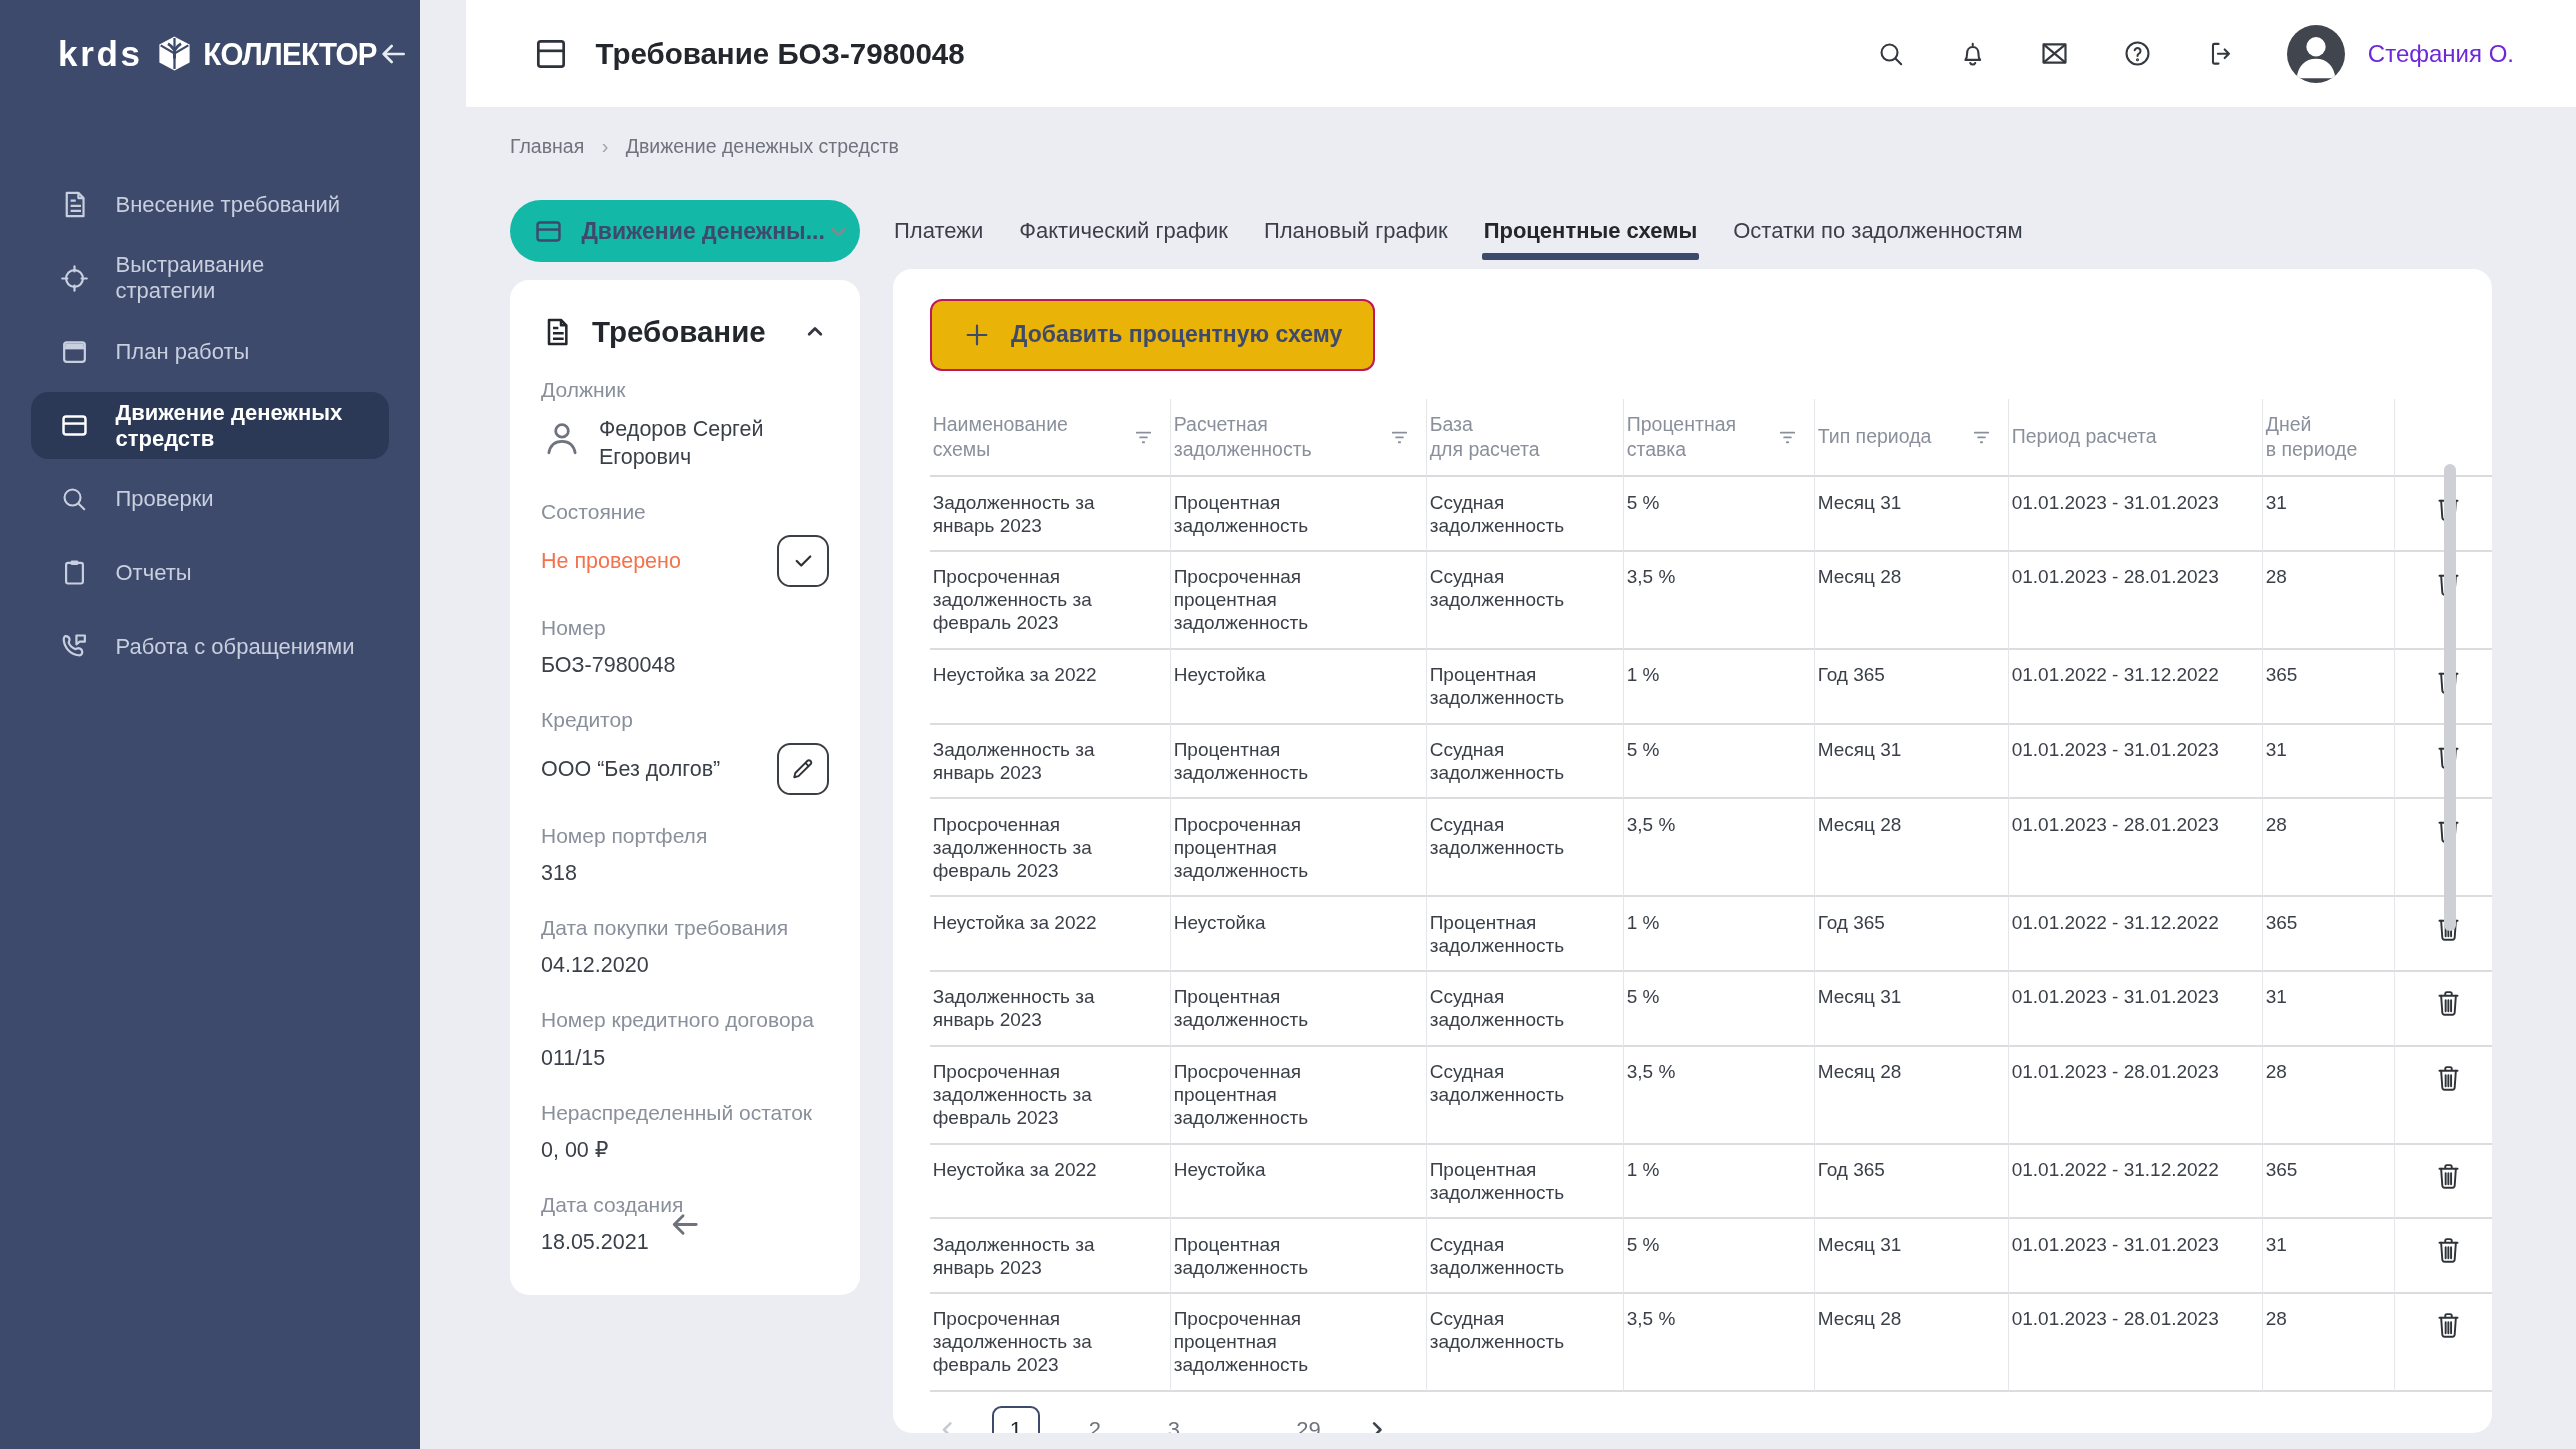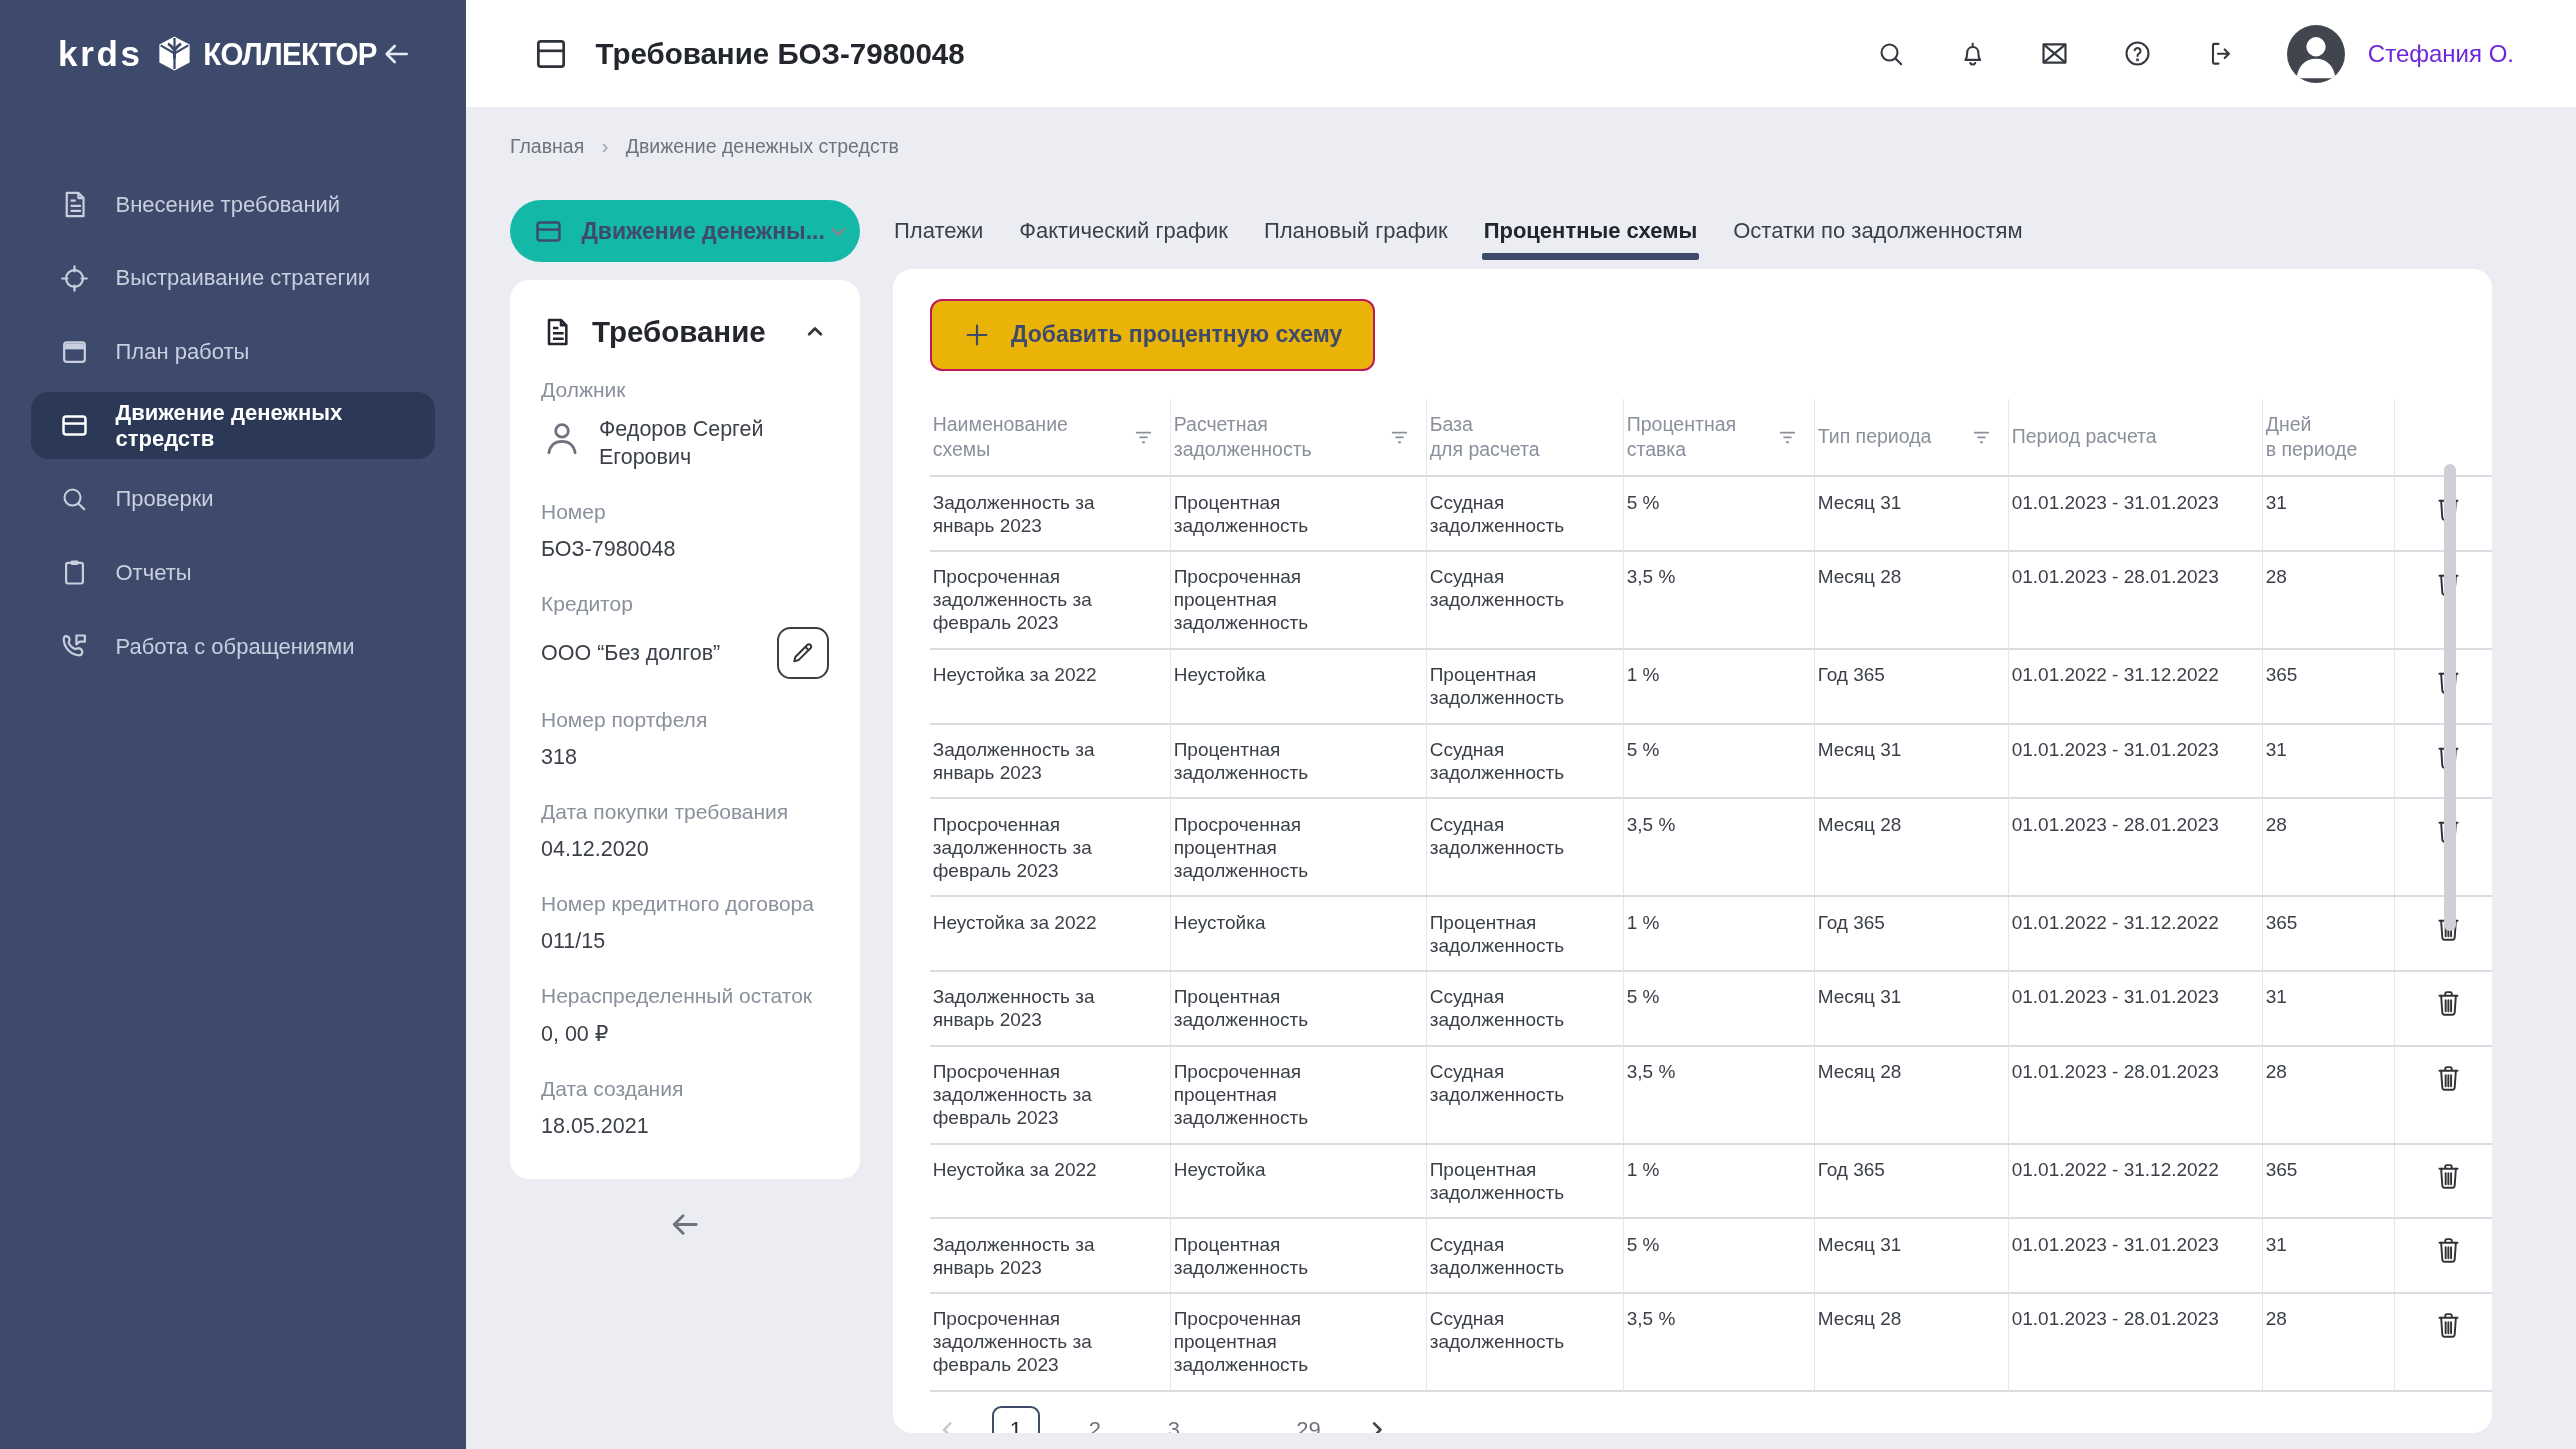--- a/index.html
+++ b/index.html
@@ -6,21 +6,21 @@
   html,body { margin:0; padding:0; }
   body {
     width:2576px; height:1449px; overflow:hidden; position:relative;
     font-family:"Liberation Sans","DejaVu Sans",sans-serif;
     background:#ECEDF2; color:#3A3F48;
     -webkit-font-smoothing:antialiased;
   }
   svg { display:block; }
 
   
-  .sidebar { position:absolute; left:0; top:0; width:466px; height:1449px; background:#3E4A6B; z-index:5; }
+  .sidebar { position:absolute; left:0; top:0; width:420px; height:1449px; background:#3E4A6B; z-index:5; }
   .logo-row { display:flex; align-items:center; height:107px; padding:0 54px 0 58px; color:#fff; }
   .logo-mark { font-size:35px; font-weight:700; letter-spacing:2.7px; color:#fff; }
   .logo-cube { margin:0 9.4px 0 12px; }
   .logo-word { font-size:29.5px; font-weight:800; letter-spacing:-0.7px; color:#fff; transform:scaleY(1.08); }
   .sidebar-collapse { margin-left:auto; color:#E7EAF2; cursor:pointer; }
   .nav { margin-top:64px; display:flex; flex-direction:column; gap:6.7px; }
   .nav-item { display:flex; align-items:center; gap:25.5px; height:67px; margin:0 31px; padding:0 28px;
               border-radius:17.4px; color:#C8CFDF; font-size:22px; cursor:pointer; }
   .nav-item .ni-icon { width:31px; height:31px; color:#C8CFDF; flex:0 0 auto; }
   .nav-item.active { background:#2B3957; color:#FFFFFF; font-weight:700; }
@@ -298,20 +298,31 @@
         <span class="person">
           <svg width="42" height="42" viewBox="0 0 24 24" fill="none" stroke="currentColor" stroke-width="1.6" stroke-linecap="round">
             <circle cx="12" cy="8.5" r="3.6"></circle>
               <path d="M4.5 21c.8-4.2 3.6-6.5 7.5-6.5s6.7 2.3 7.5 6.5"></path>
           </svg>
         </span>
         <div class="f-value" style="margin-top:0">Федоров Сергей Егорович</div>
       </div>
     </div>
 
+    <div class="field">
+      <div class="f-label">Состояние</div>
+      <div class="f-row" style="margin-top:10.7px">
+        <div class="f-value orange f-grow" style="margin-top:0">Не проверено</div>
+        <button class="sq-btn">
+          <svg width="27" height="27" viewBox="0 0 24 24" fill="none" stroke="currentColor" stroke-width="2" stroke-linecap="round" stroke-linejoin="round">
+            <path d="m6 12.5 4 4 8-8"></path>
+          </svg>
+        </button>
+      </div>
+    </div>
 
     <div class="field">
       <div class="f-label">Номер</div>
       <div class="f-value">БОЗ-7980048</div>
     </div>
 
     <div class="field">
       <div class="f-label">Кредитор</div>
       <div class="f-row" style="margin-top:10.7px">
         <div class="f-value f-grow" style="margin-top:0">ООО “Без долгов”</div>

